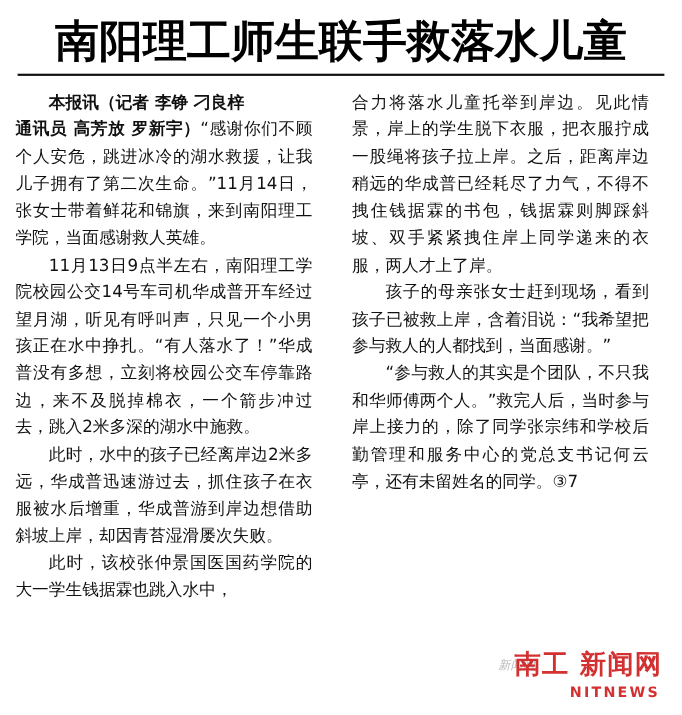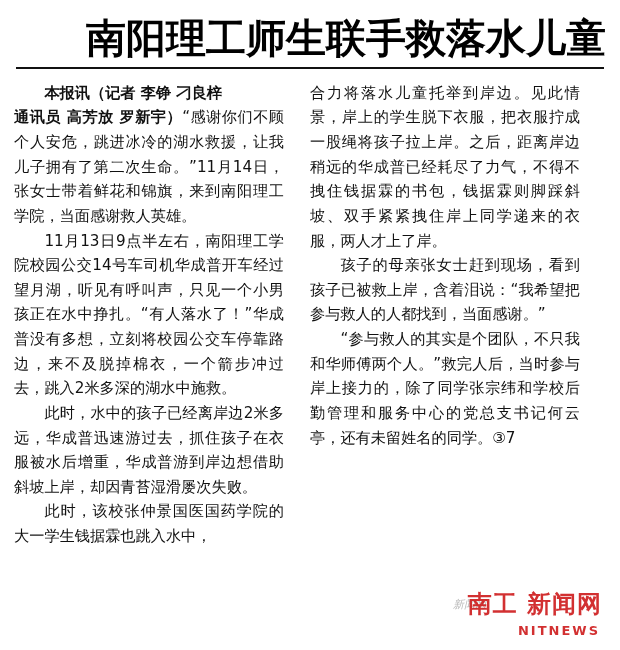--- a/index.html
+++ b/index.html
@@ -21,33 +21,33 @@
     box-sizing: border-box;
     padding: 10px 14px 0 14px;
     position: relative;
   }
   .headline {
     font-family: "DejaVu Sans", "Liberation Sans", sans-serif;
     font-weight: bold;
     font-size: 40px;
     letter-spacing: 0px;
     line-height: 1.12;
-    text-align: right;
+    text-align: center;
     color: #000000;
     margin: 6px 0 4px 0;
     white-space: nowrap;
   }
   .rule {
     height: 2px;
     background: #111111;
     margin: 6px 2px 12px 2px;
   }
   .columns {
     display: flex;
-    gap: 26px;
+    gap: 36px;
     align-items: flex-start;
   }
   .col {
     width: 270px;
     font-size: 15.2px;
     line-height: 1.62;
     text-align: justify;
     text-justify: inter-ideograph;
     color: #111111;
   }

